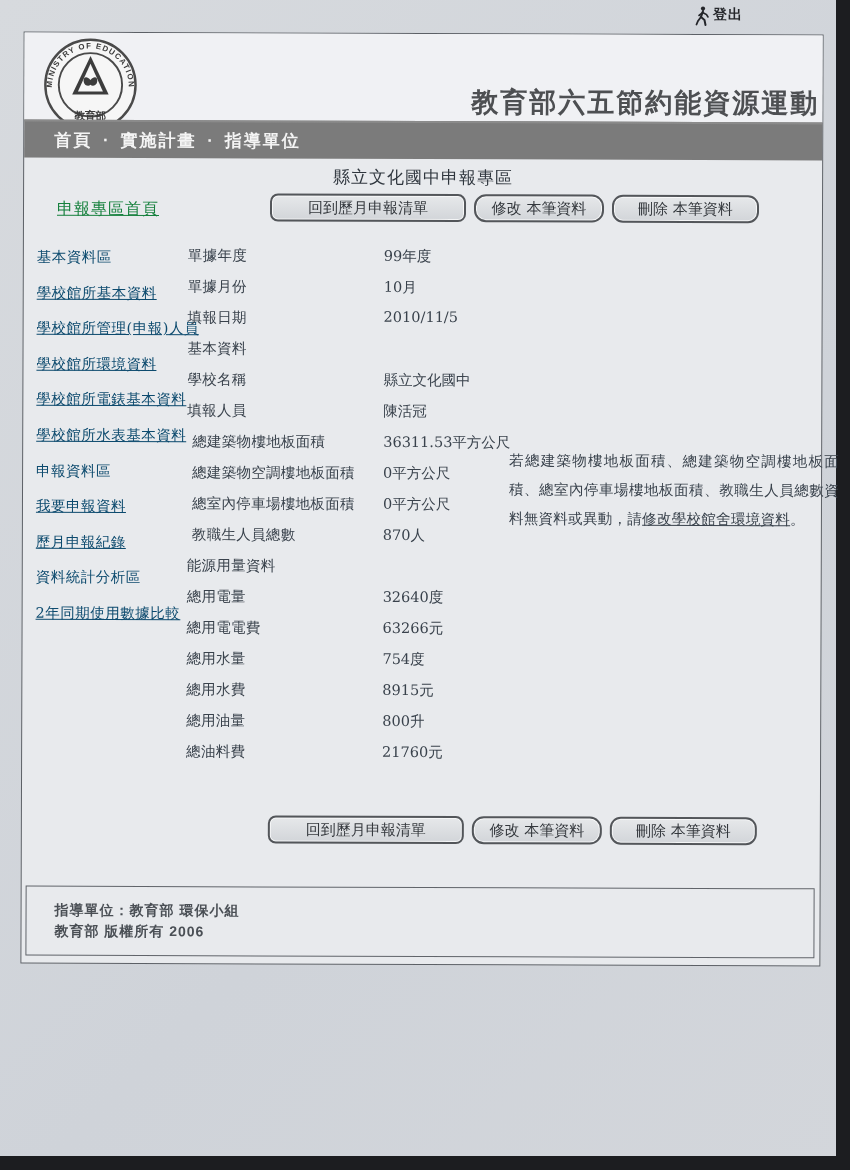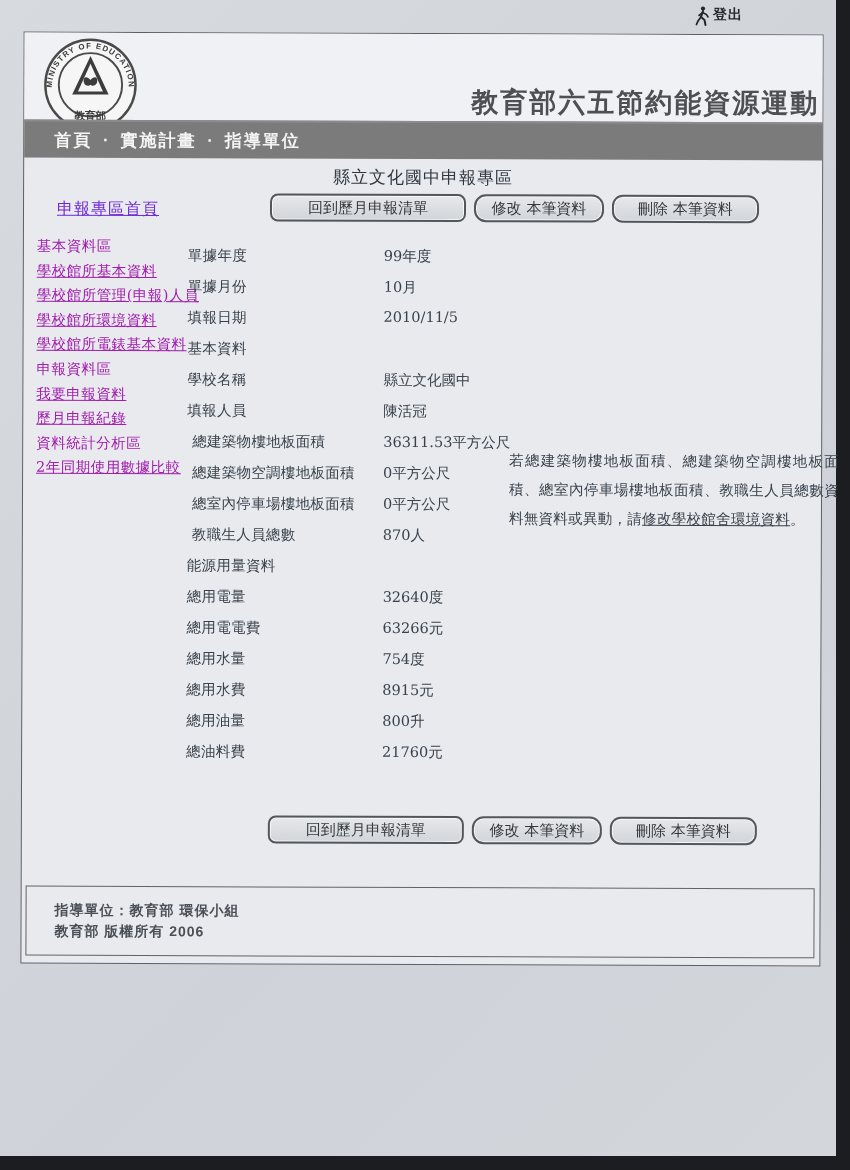--- a/index.html
+++ b/index.html
@@ -39,38 +39,38 @@
   }
   .nav-sep { padding:0 8px; }
   .nav-item { cursor:pointer; }
 
   .page-title {
     position:absolute; left:0; top:132px; width:100%; text-align:center;
     font-size:17px; color:#2f363e; letter-spacing:1px;
   }
 
   .home-link {
-    position:absolute; left:33px; top:166px; font-size:16px; color:#6d28d9;
+    position:absolute; left:33px; top:166px; font-size:16px; color:#15803d;
     text-decoration:underline; letter-spacing:1px; cursor:pointer;
   }
 
   .btn-row { position:absolute; left:246px; display:flex; gap:8px; }
   .btn-row-top { top:160px; }
   .btn-row-bottom { top:782px; }
   .btn {
     height:28px; border:2px solid #53565a; border-radius:8px;
     background:linear-gradient(#e6e8ea,#d2d5d9);
     box-shadow:inset 0 0 0 1px rgba(255,255,255,.75);
     font-family:"DejaVu Serif",serif; font-size:15px; color:#34383d;
     display:flex; align-items:center; justify-content:center; cursor:pointer; white-space:nowrap;
   }
   .btn-back { width:196px; } .btn-edit { width:130px;border-radius:12px; } .btn-del { width:147px;border-radius:11px; }
 
   .sidebar { position:absolute; left:13px; top:204px; width:172px; }
-  .sidebar div { height:24.6px; font-size:14.5px; color:#a21caf; letter-spacing:.5px; white-space:nowrap; }
+  .sidebar div { height:24.6px; font-size:14.5px; color:#0c4a6e; letter-spacing:.5px; white-space:nowrap;margin-top:11px; }
   .sidebar .s-head { }
   .sidebar .s-link { text-decoration:underline; cursor:pointer; }
 
   .form { position:absolute; left:164px; top:207px; width:330px; }
   .frow { position:relative; height:31px; font-size:14.5px; color:#39424c; }
   .flabel { position:absolute; left:0; top:6px; white-space:nowrap; letter-spacing:.3px; }
   .frow.indent .flabel { left:5px; }
   .fvalue { position:absolute; left:196px; top:6px; white-space:nowrap; }
 
   .note {
@@ -143,20 +143,21 @@
     <div class="btn btn-edit">修改 本筆資料</div>
     <div class="btn btn-del">刪除 本筆資料</div>
   </div>
 
   <div class="sidebar">
     <div class="s-head">基本資料區</div>
     <div class="s-link">學校館所基本資料</div>
     <div class="s-link">學校館所管理(申報)人員</div>
     <div class="s-link">學校館所環境資料</div>
     <div class="s-link">學校館所電錶基本資料</div>
+    <div class="s-link">學校館所水表基本資料</div>
     <div class="s-head">申報資料區</div>
     <div class="s-link">我要申報資料</div>
     <div class="s-link">歷月申報紀錄</div>
     <div class="s-head">資料統計分析區</div>
     <div class="s-link">2年同期使用數據比較</div>
   </div>
 
   <div class="form">
     <div class="frow">
         <span class="flabel">單據年度</span>

